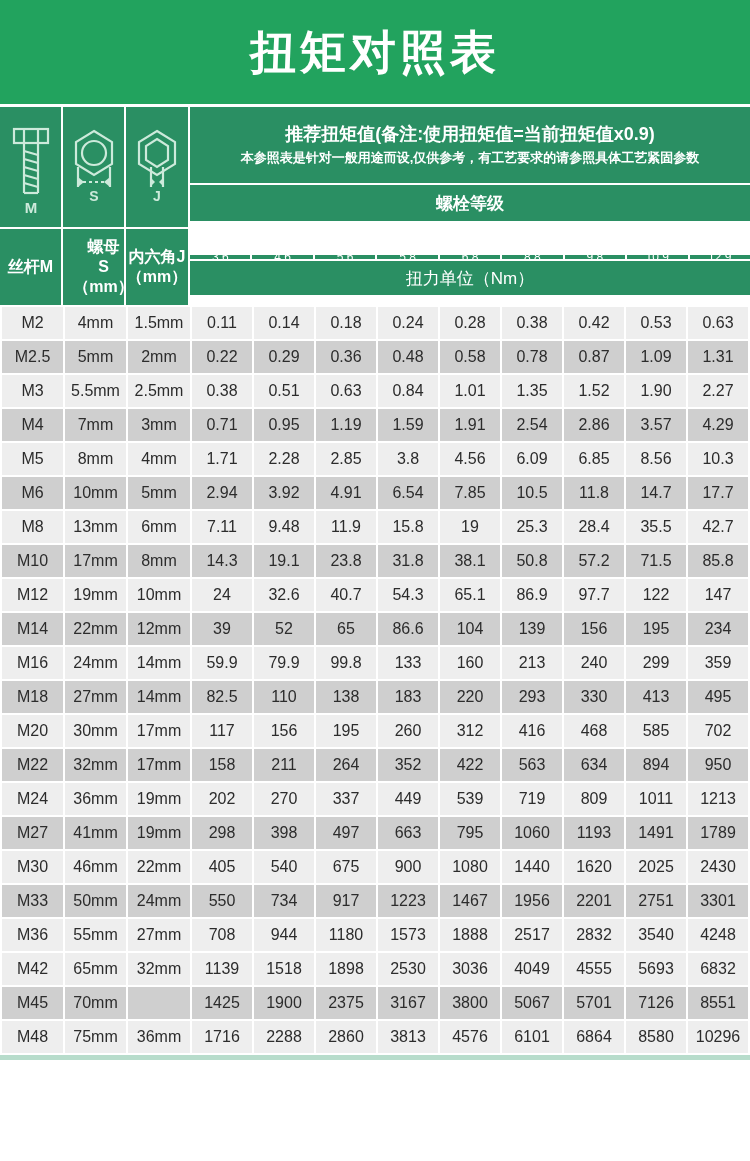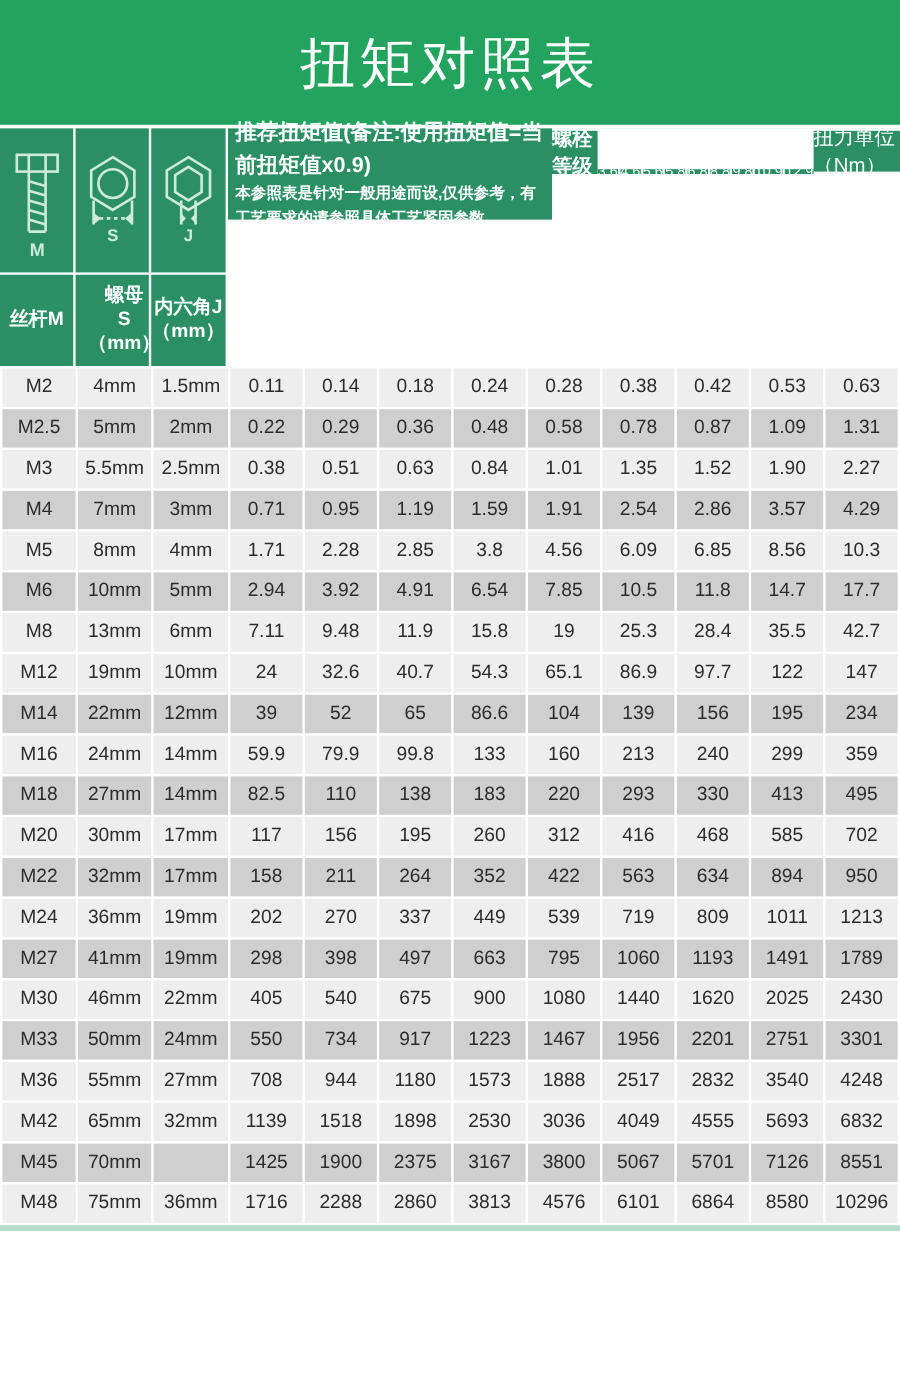--- a/index.html
+++ b/index.html
@@ -21,21 +21,21 @@
     height: 107px;
     background: #22a35e;
     display: flex;
     align-items: center;
     justify-content: center;
     border-bottom: 3px solid #ffffff;
   }
   .title-text {
     color: #ffffff;
     font-size: 46px;
-    font-weight: normal;
+    font-weight: bold;
     letter-spacing: 4px;
     line-height: 1;
     text-align: right;
   }
 
   
   .header-wrap {
     display: flex;
     background: #ffffff;
     height: 198px;
@@ -81,21 +81,21 @@
     line-height: 1.25;
     text-align: center;
   }
   .spec-label.c1 { width: 61px; }
   .spec-label.c2 { width: 61px; padding-left: 20px; }
   .spec-label.c3 { width: 62px; }
 
   .grade-head {
     flex: 1;
     display: flex;
-    flex-direction: row;
+    flex-direction: column;
     margin-left: 2px;
   }
   .rec-block {
     background: #2a8f63;
     color: #ffffff;
     height: 76px;
     display: flex;
     flex-direction: column;
     align-items: center;
     justify-content: center;
@@ -374,20 +374,34 @@
           <td>7.11</td>
           <td>9.48</td>
           <td>11.9</td>
           <td>15.8</td>
           <td>19</td>
           <td>25.3</td>
           <td>28.4</td>
           <td>35.5</td>
           <td>42.7</td>
         </tr>
+        <tr class="alt">
+          <td>M10</td>
+          <td>17mm</td>
+          <td>8mm</td>
+          <td>14.3</td>
+          <td>19.1</td>
+          <td>23.8</td>
+          <td>31.8</td>
+          <td>38.1</td>
+          <td>50.8</td>
+          <td>57.2</td>
+          <td>71.5</td>
+          <td>85.8</td>
+        </tr>
         <tr>
           <td>M12</td>
           <td>19mm</td>
           <td>10mm</td>
           <td>24</td>
           <td>32.6</td>
           <td>40.7</td>
           <td>54.3</td>
           <td>65.1</td>
           <td>86.9</td>

